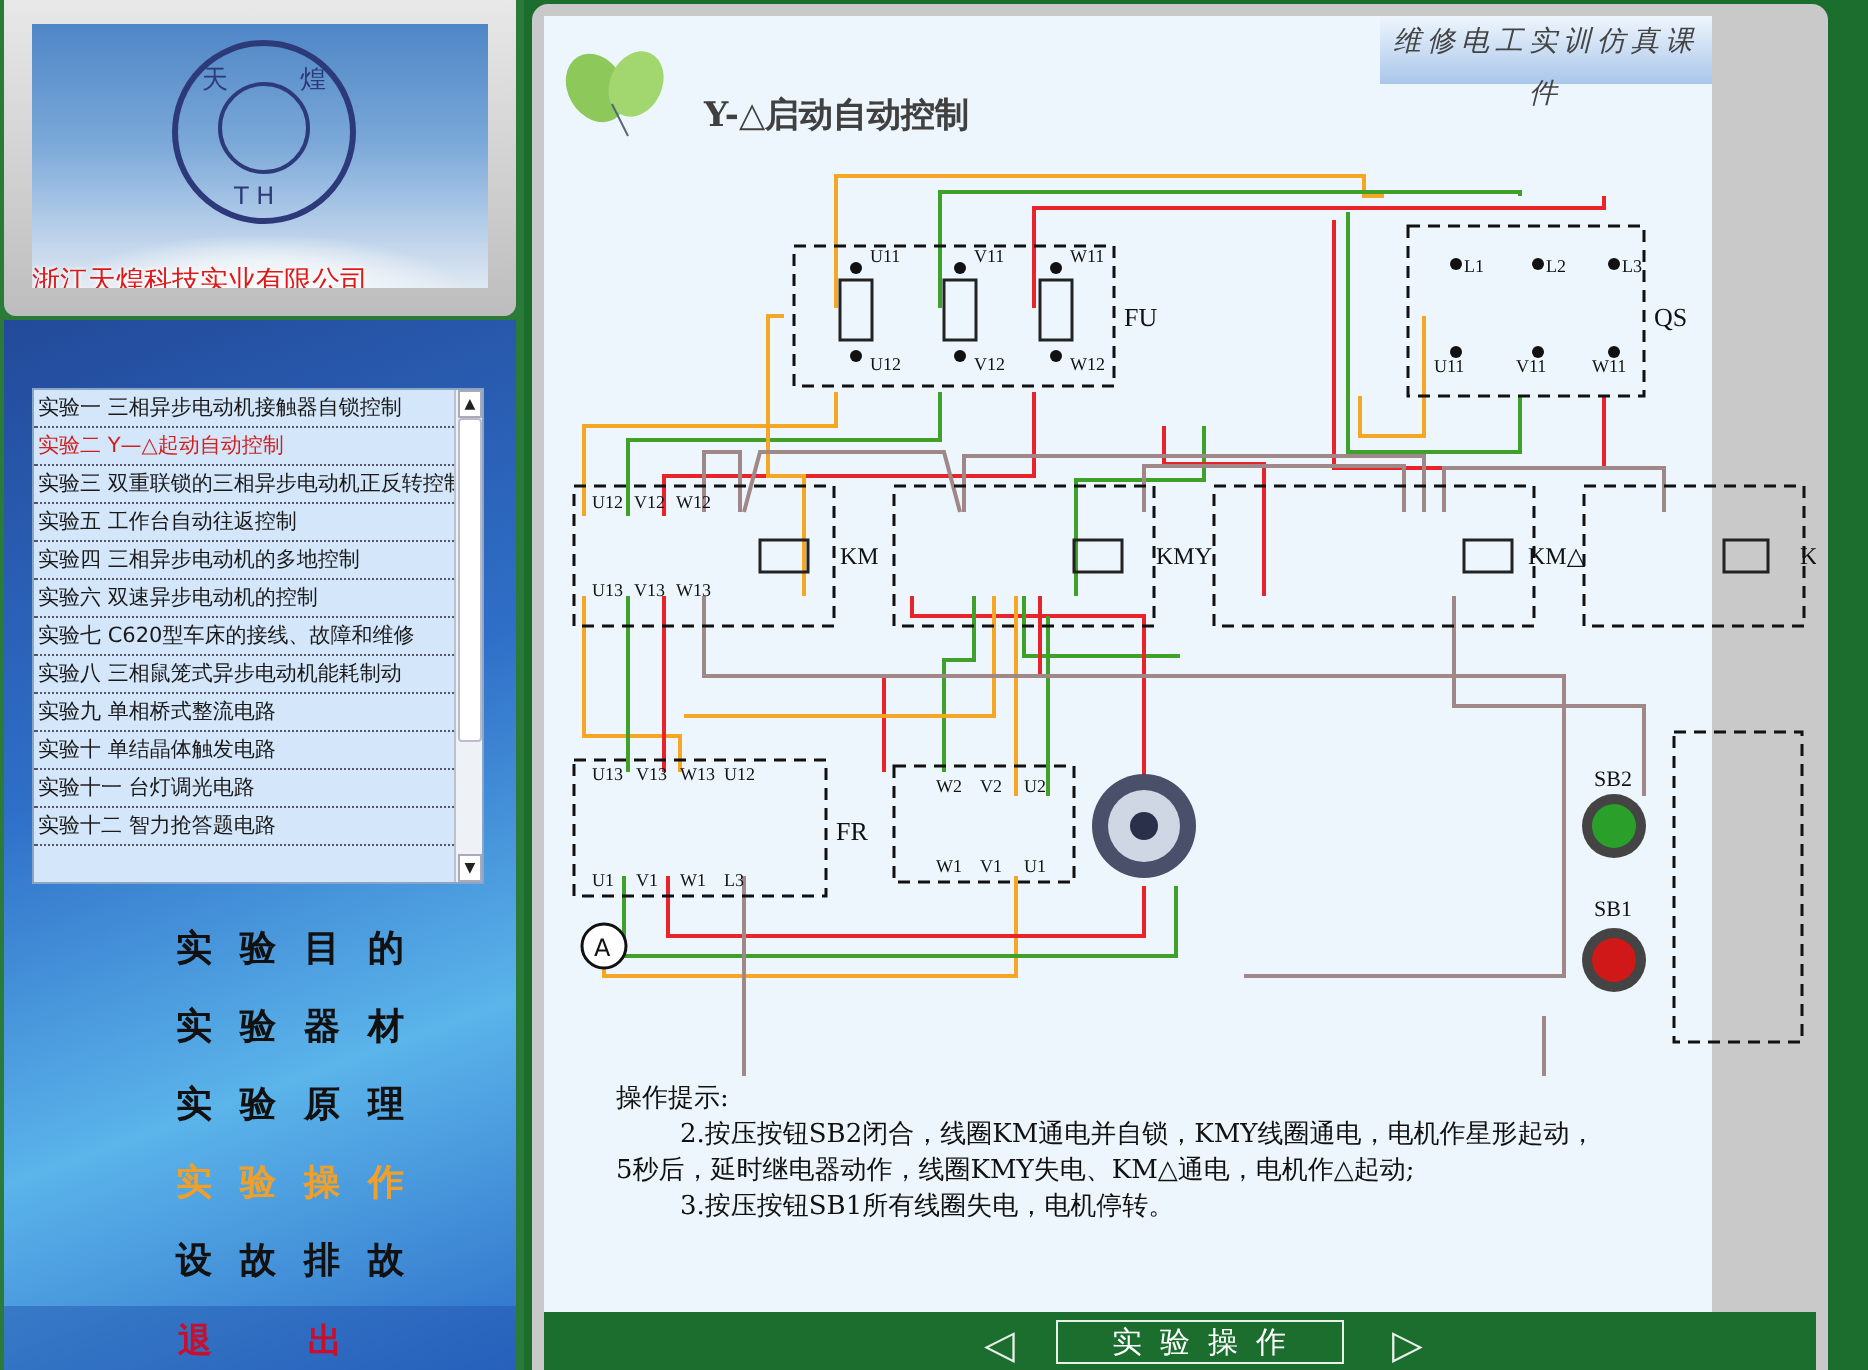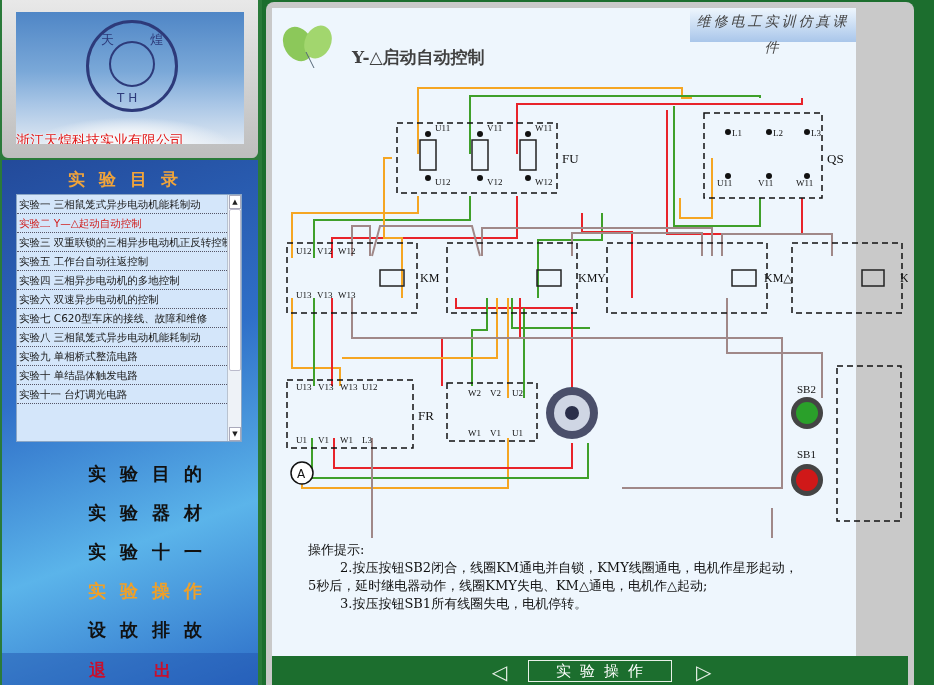--- a/index.html
+++ b/index.html
@@ -49,44 +49,44 @@
         <span class="logo-ch" style="left:12px;top:8px">天</span>
         <span class="logo-ch" style="right:12px;top:8px">煌</span>
         <div id="logo-inner"></div>
         <span class="logo-ch" style="left:28px;top:68px;font-size:12px">T H</span>
       </div>
       <div id="company">浙江天煌科技实业有限公司</div>
     </div>
   </div>
 
   <div id="menu-panel">
-    <div id="menu-title">实验目录</div>
     <div id="list">
       <ul id="exp-ul">
-          <li>实验一  三相鼠笼式异步电动机能耗制动</li>
+          <li>实验一  三相异步电动机接触器自锁控制</li>
           <li class="active">实验二  Y—△起动自动控制</li>
           <li>实验三  双重联锁的三相异步电动机正反转控制</li>
           <li>实验五  工作台自动往返控制</li>
           <li>实验四  三相异步电动机的多地控制</li>
           <li>实验六  双速异步电动机的控制</li>
           <li>实验七  C620型车床的接线、故障和维修</li>
           <li>实验八  三相鼠笼式异步电动机能耗制动</li>
           <li>实验九  单相桥式整流电路</li>
           <li>实验十  单结晶体触发电路</li>
           <li>实验十一  台灯调光电路</li>
+          <li>实验十二  智力抢答题电路</li>
         </ul>
       <div id="scroll">
         <div class="btn" style="top:0">▲</div>
         <div class="thumb"></div>
         <div class="btn" style="bottom:0">▼</div>
       </div>
     </div>
     <div class="nav" style="top:302px">实验目的</div>
     <div class="nav" style="top:341px">实验器材</div>
-    <div class="nav" style="top:380px">实验十一</div>
+    <div class="nav" style="top:380px">实验原理</div>
     <div class="nav active" style="top:419px">实验操作</div>
     <div class="nav" style="top:458px">设故排故</div>
     <div id="exit-bar"></div>
     <div id="exit">退出</div>
   </div>
 </div>
 
 <div id="main">
   <div id="main-frame">
     <div id="content">

